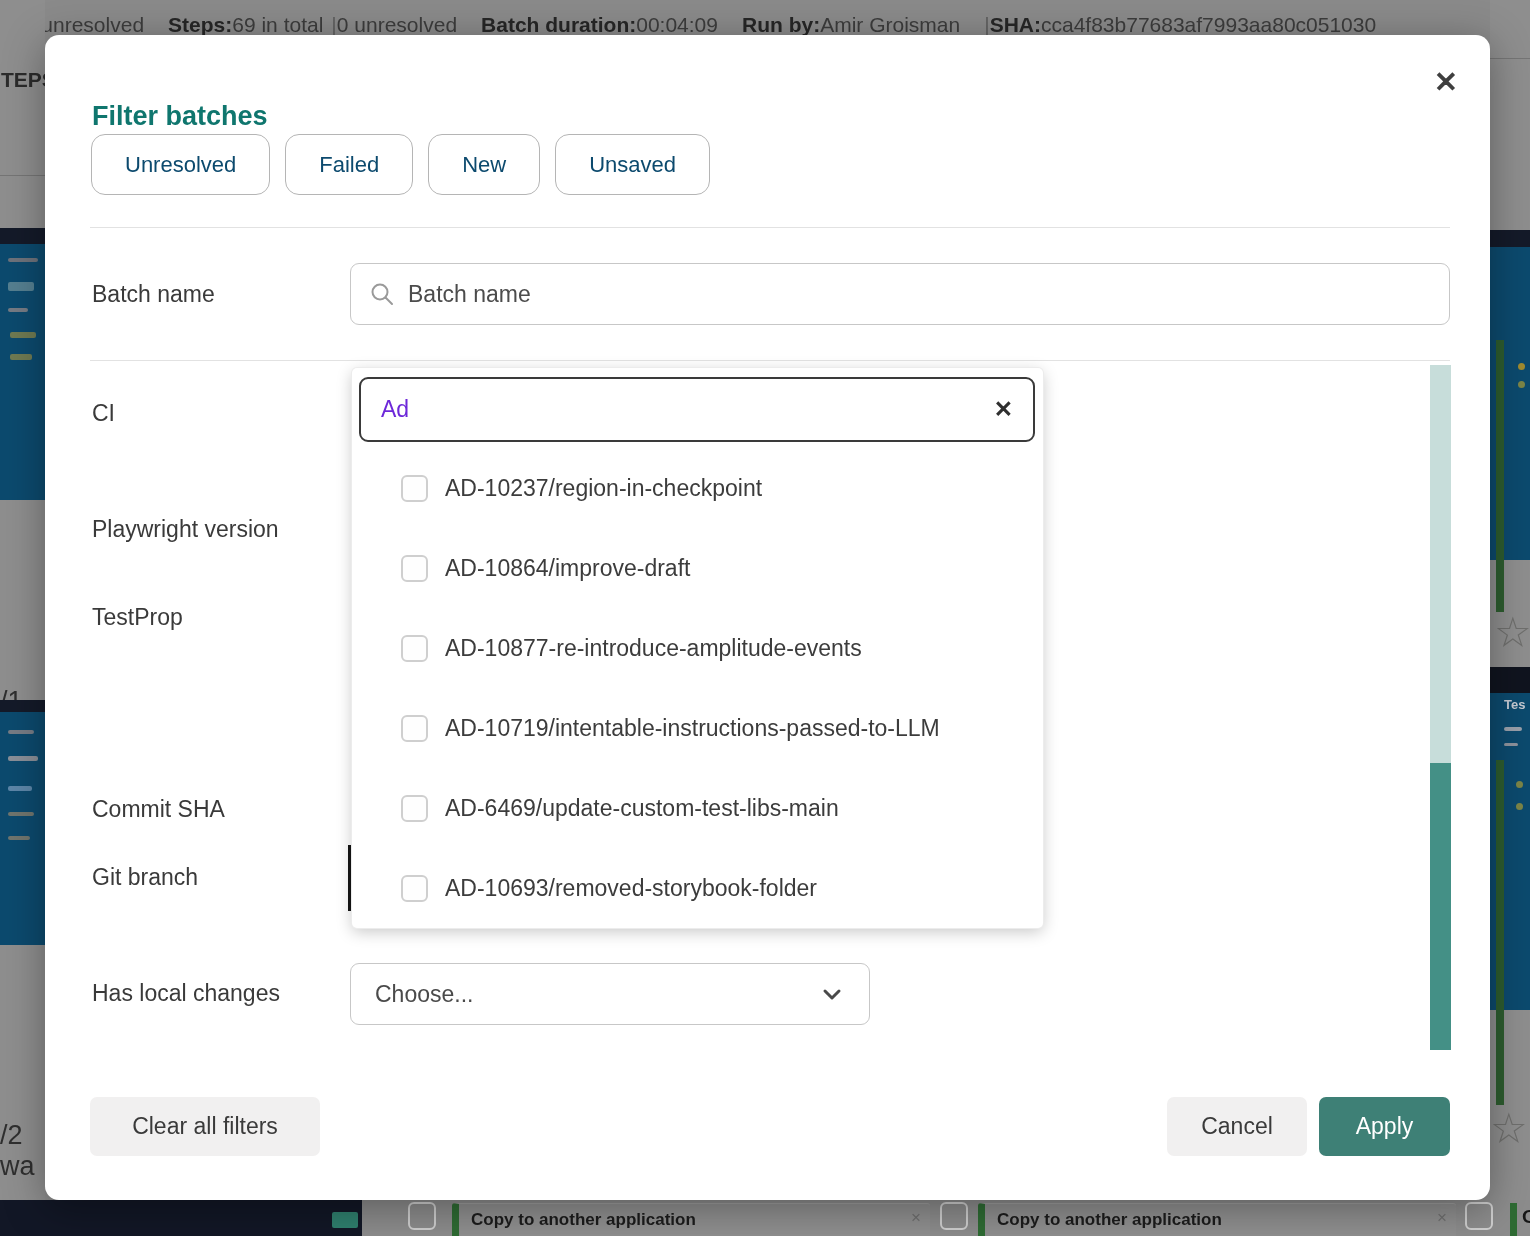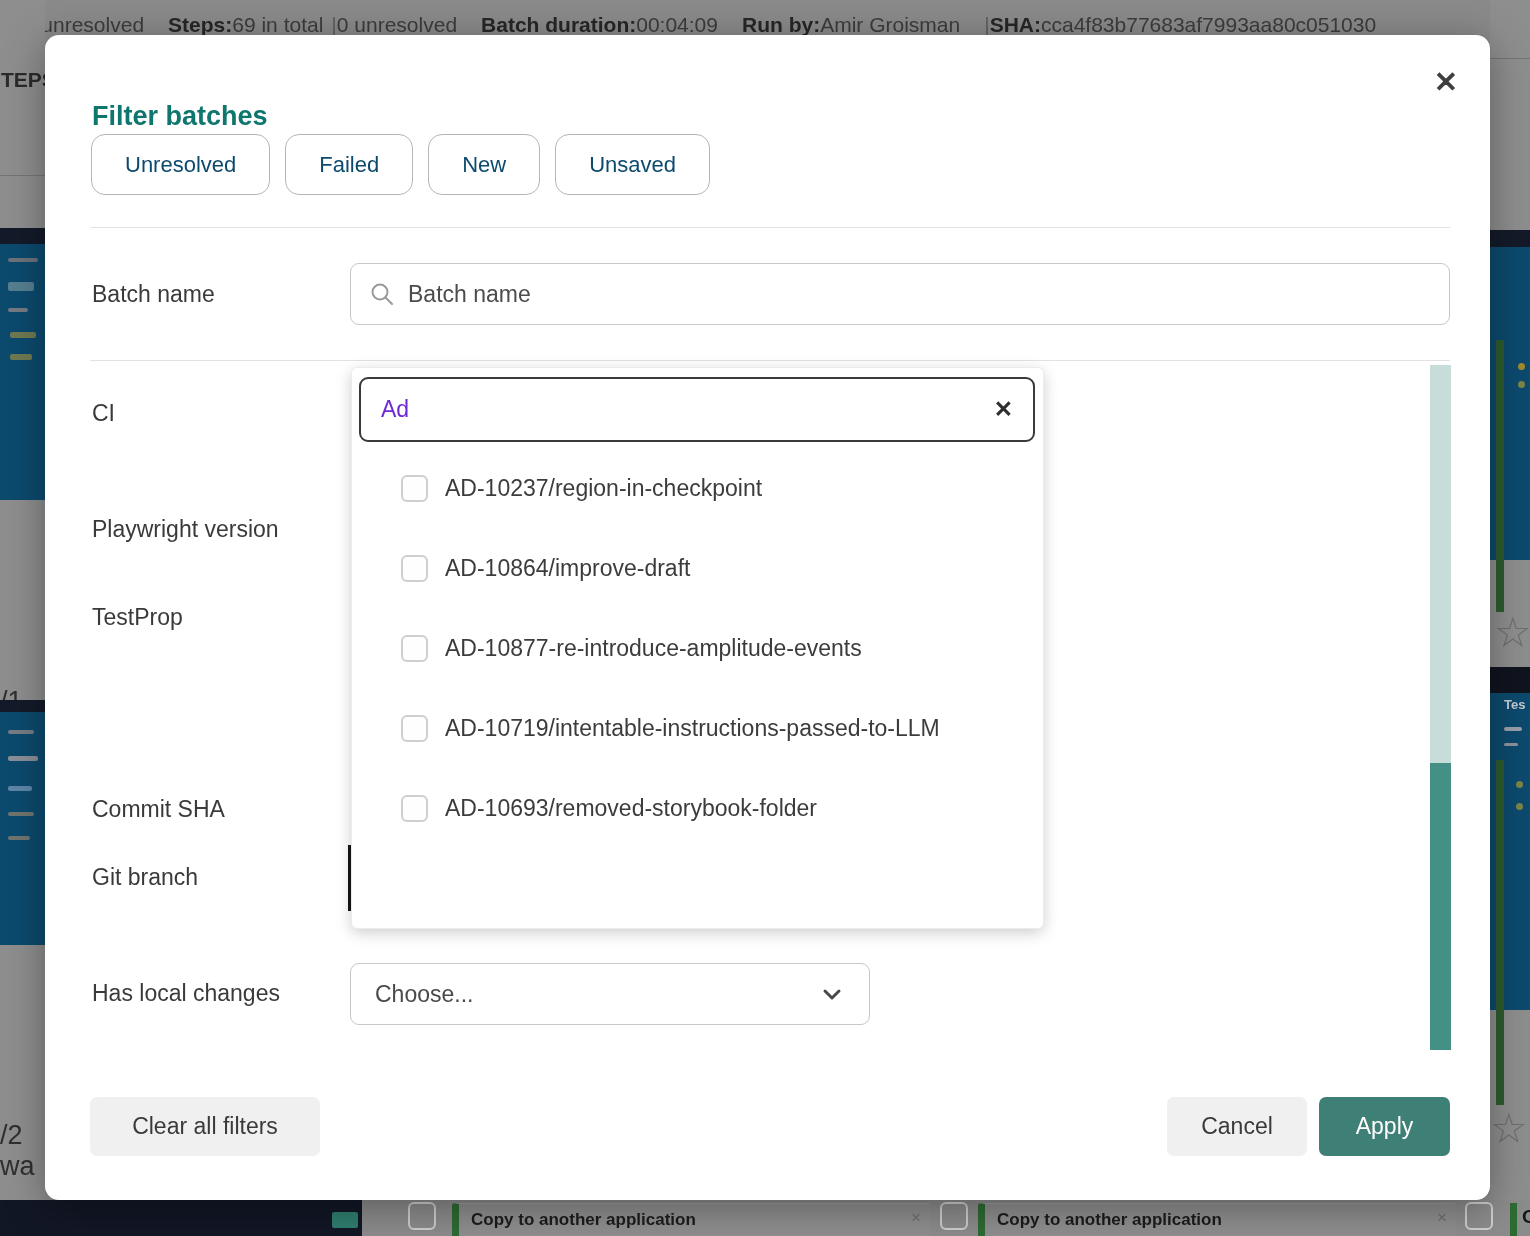--- a/index.html
+++ b/index.html
@@ -225,20 +225,24 @@
         <div class="dd-opt">
           <span class="cb"></span>
           <span class="lab">AD-10877-re-introduce-amplitude-events</span>
         </div>
         <div class="dd-opt">
           <span class="cb"></span>
           <span class="lab">AD-10719/intentable-instructions-passed-to-LLM</span>
         </div>
         <div class="dd-opt">
           <span class="cb"></span>
+          <span class="lab">AD-6469/update-custom-test-libs-main</span>
+        </div>
+        <div class="dd-opt">
+          <span class="cb"></span>
           <span class="lab">AD-10693/removed-storybook-folder</span>
         </div>
       </div>
     </div>
 
     <div class="choose">
       <span>Choose...</span>
       <svg width="26" height="26" viewBox="0 0 26 26">
         <polyline points="6,10 13,17 20,10" fill="none" stroke="#4a4a4a" stroke-width="3" stroke-linecap="round" stroke-linejoin="round"></polyline>
       </svg>

